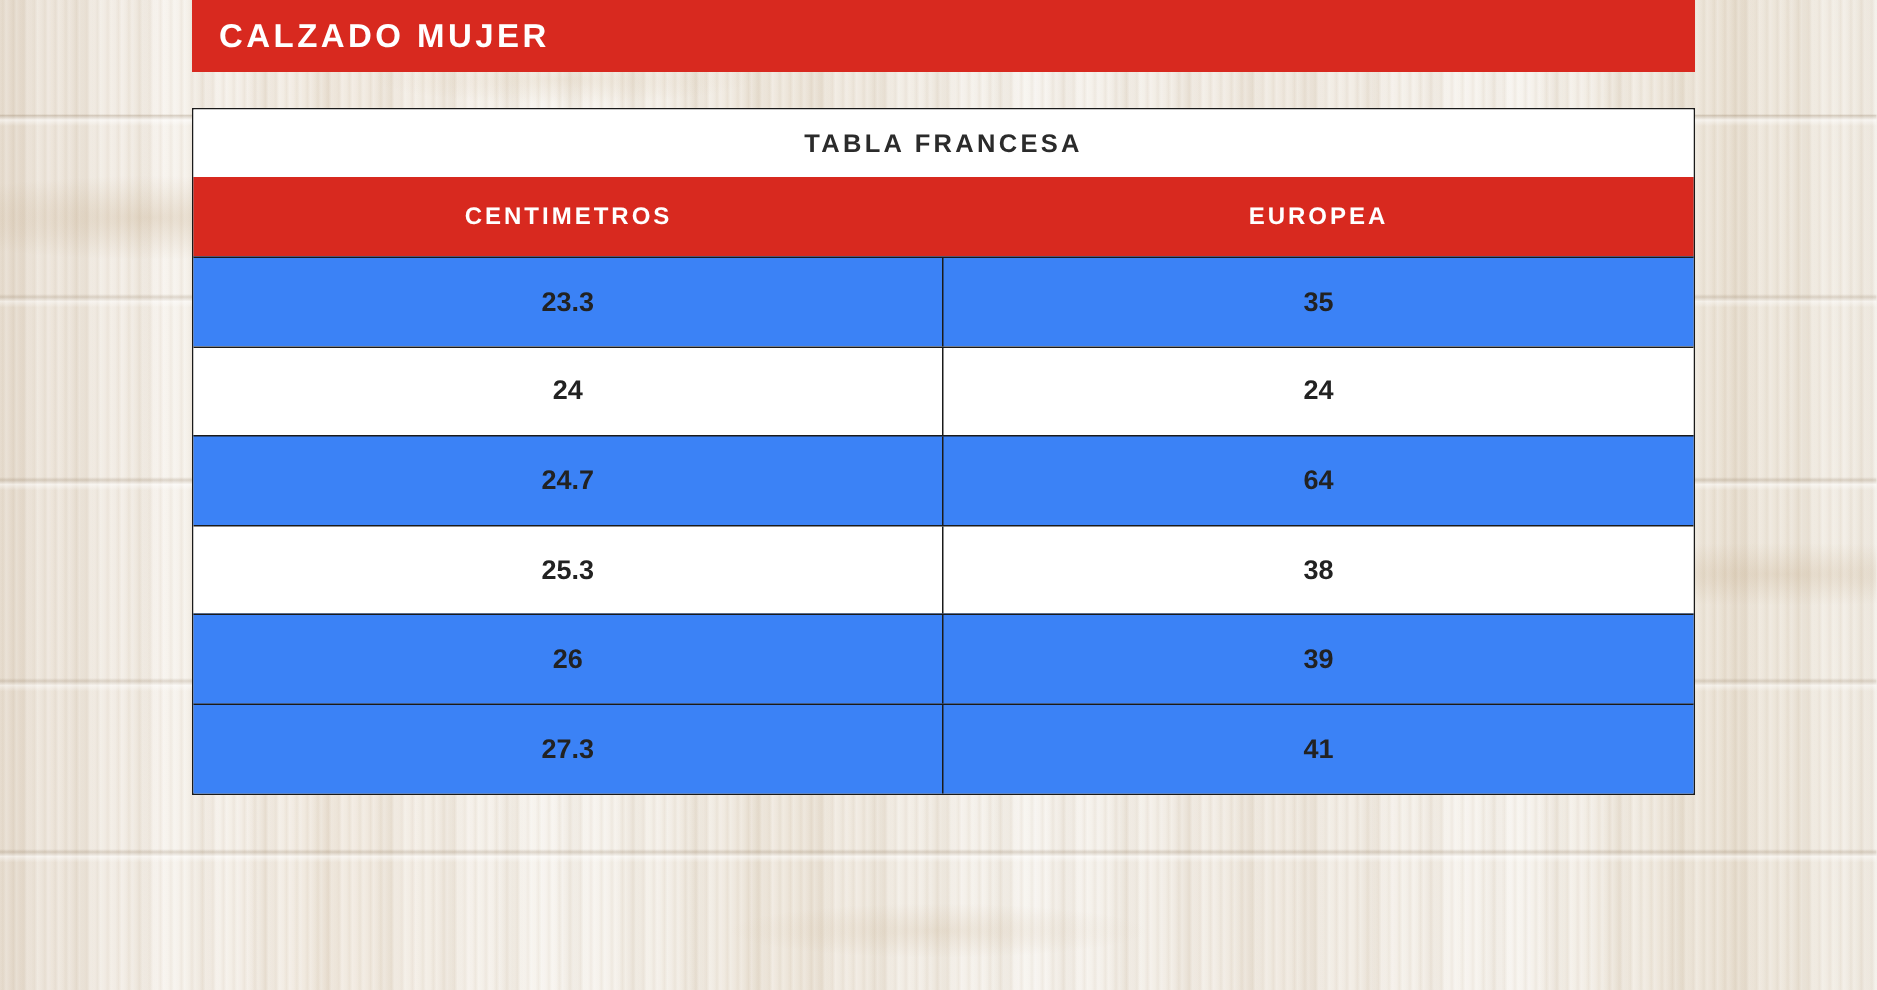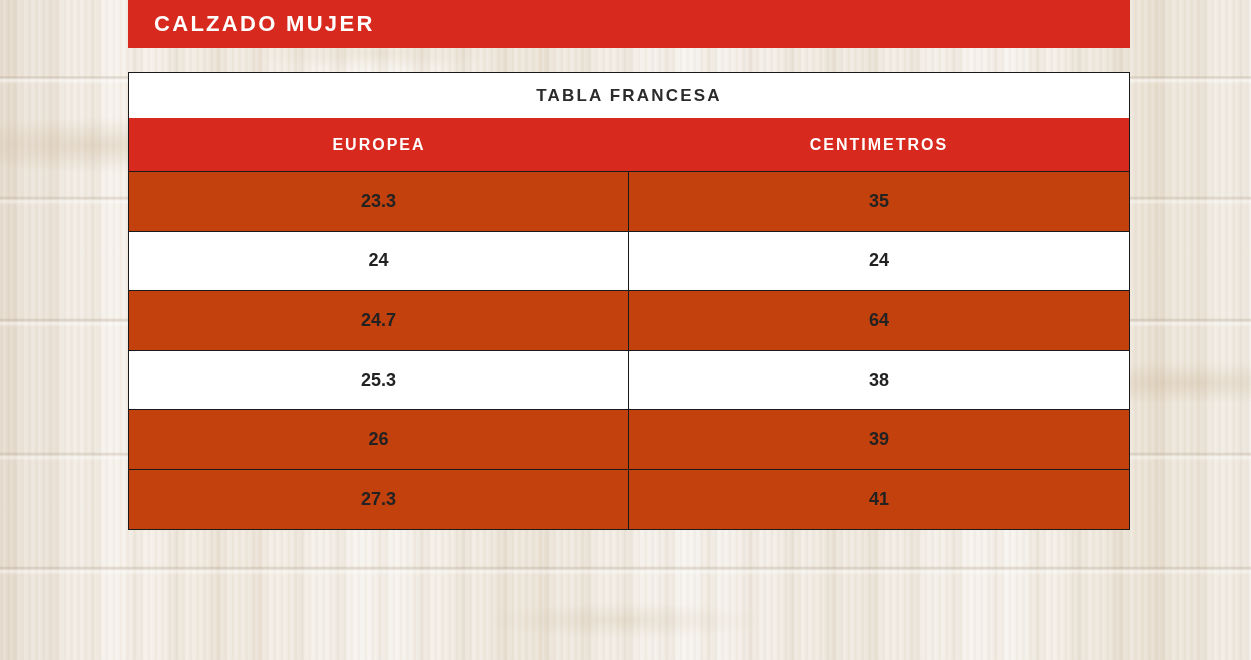--- a/index.html
+++ b/index.html
@@ -87,21 +87,21 @@
     left: 128px;
     top: 0;
     width: 1002px;
   }
 
   #title-banner {
     height: 48px;
     background: #d8291f;
     display: flex;
     align-items: center;
-    padding-left: 26px;
+    padding-left: 18px;
     box-sizing: border-box;
   }
   #title-banner .title-text {
     color: #ffffff;
     font-size: 22px;
     font-weight: bold;
     letter-spacing: 2.3px;
   }
 
   #table-wrap {
@@ -139,21 +139,21 @@
     font-size: 16px;
     font-weight: bold;
     letter-spacing: 2px;
   }
 
   .data-row {
     display: flex;
     height: 58.6px;
     border-top: 1px solid #1a1a1a;
   }
-  .data-row.shade { background: #c2410c; }
+  .data-row.shade { background: #3b82f6; }
   .data-row.plain { background: #ffffff; }
   .data-row .cell {
     flex: 1 1 50%;
     display: flex;
     align-items: center;
     justify-content: center;
     color: #222222;
     font-size: 18px;
     font-weight: bold;
     box-sizing: border-box;
@@ -173,22 +173,22 @@
     <span class="title-text">CALZADO MUJER</span>
   </div>
 
   <div id="table-wrap">
 
     <div id="subtitle-row">
       <span class="subtitle-text">TABLA FRANCESA</span>
     </div>
 
     <div id="header-row">
+      <div class="hcell">CENTIMETROS</div>
       <div class="hcell">EUROPEA</div>
-      <div class="hcell">CENTIMETROS</div>
     </div>
 
     <div class="data-row shade">
       <div class="cell left">23.3</div>
       <div class="cell">35</div>
     </div>
     <div class="data-row plain">
       <div class="cell left">24</div>
       <div class="cell">24</div>
     </div>

